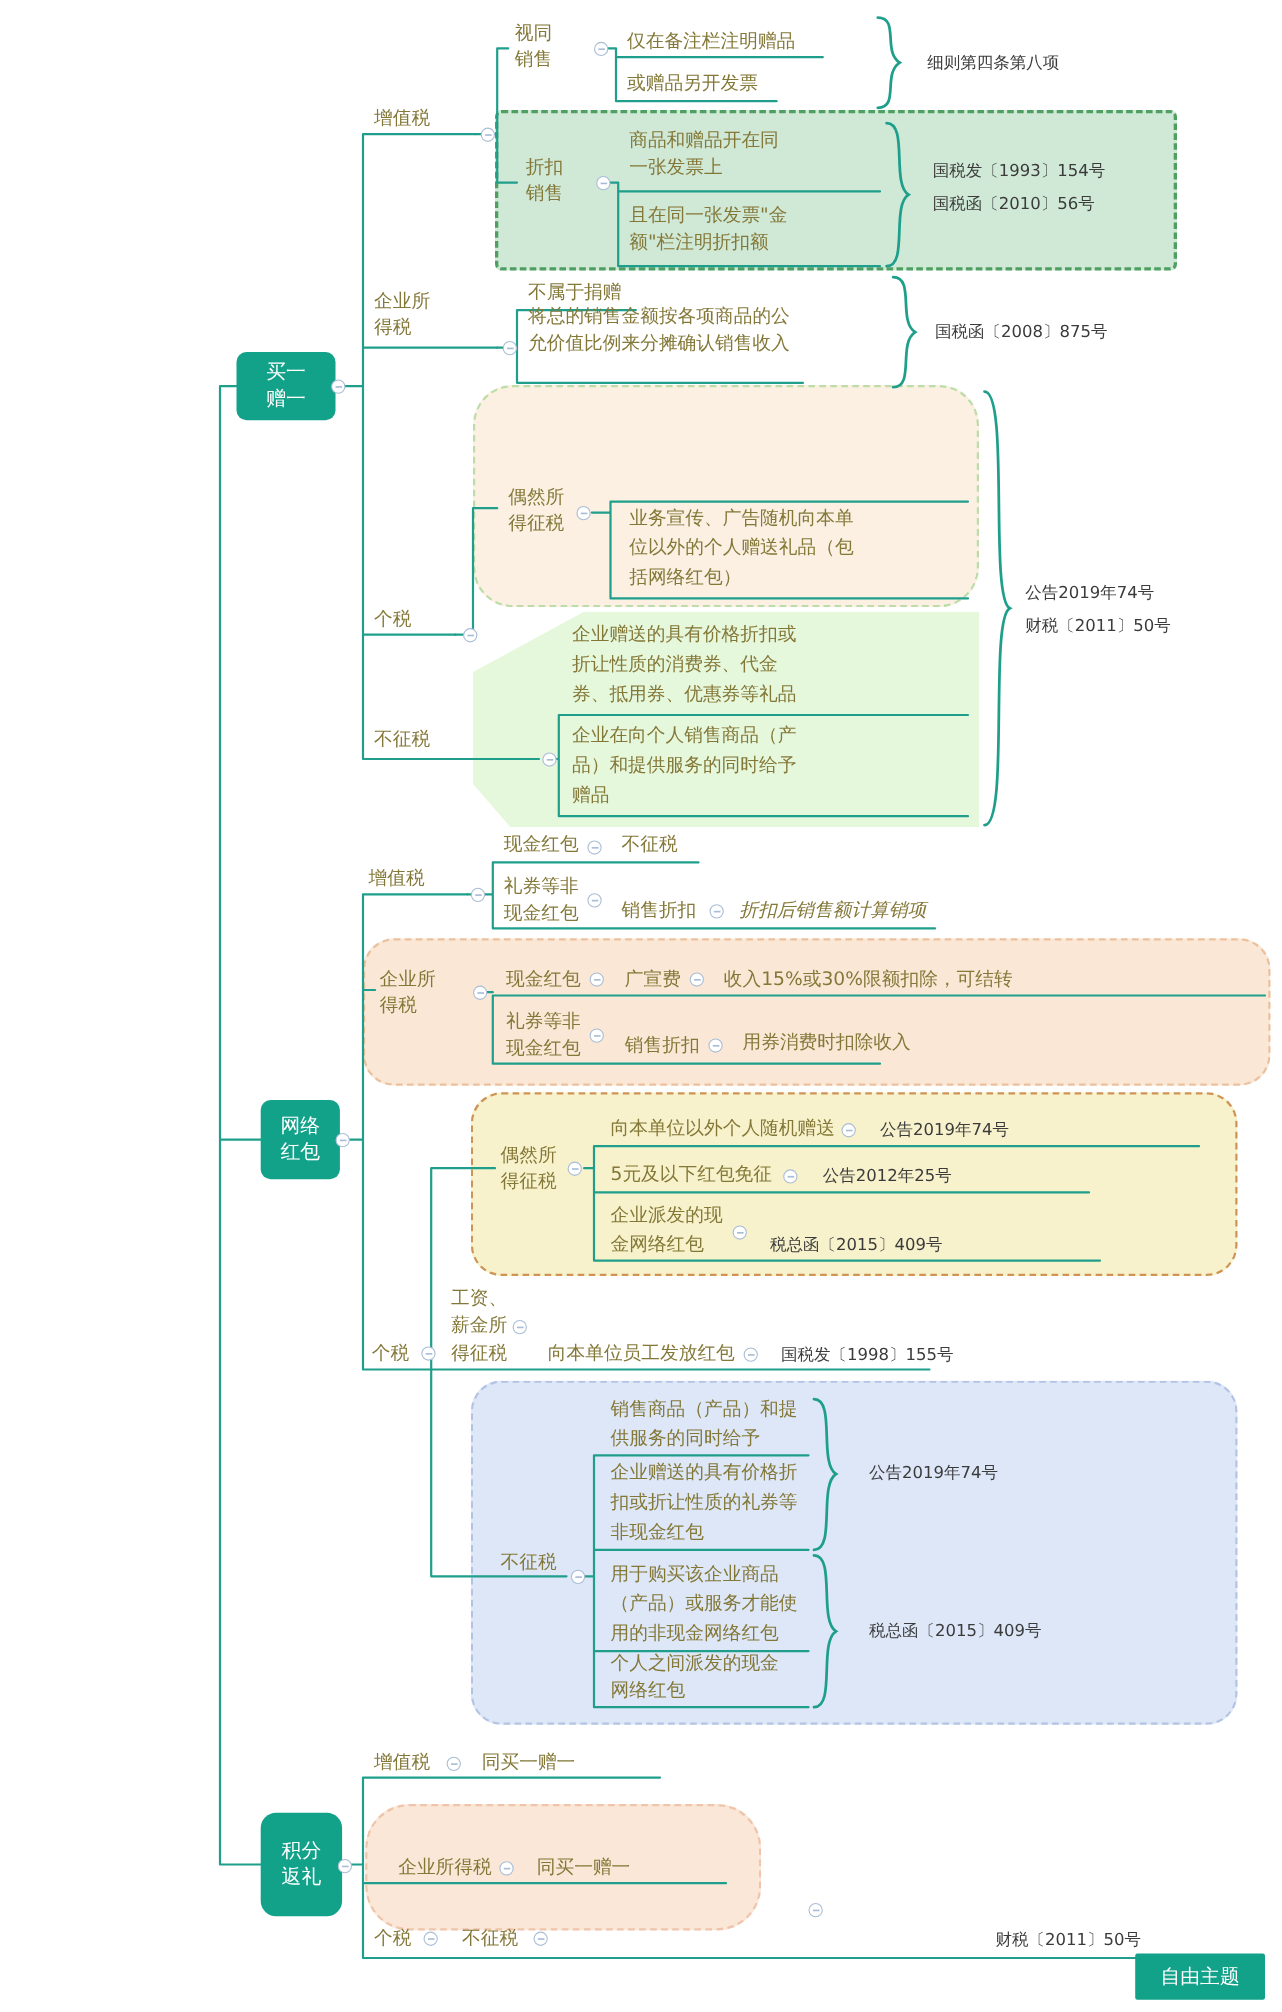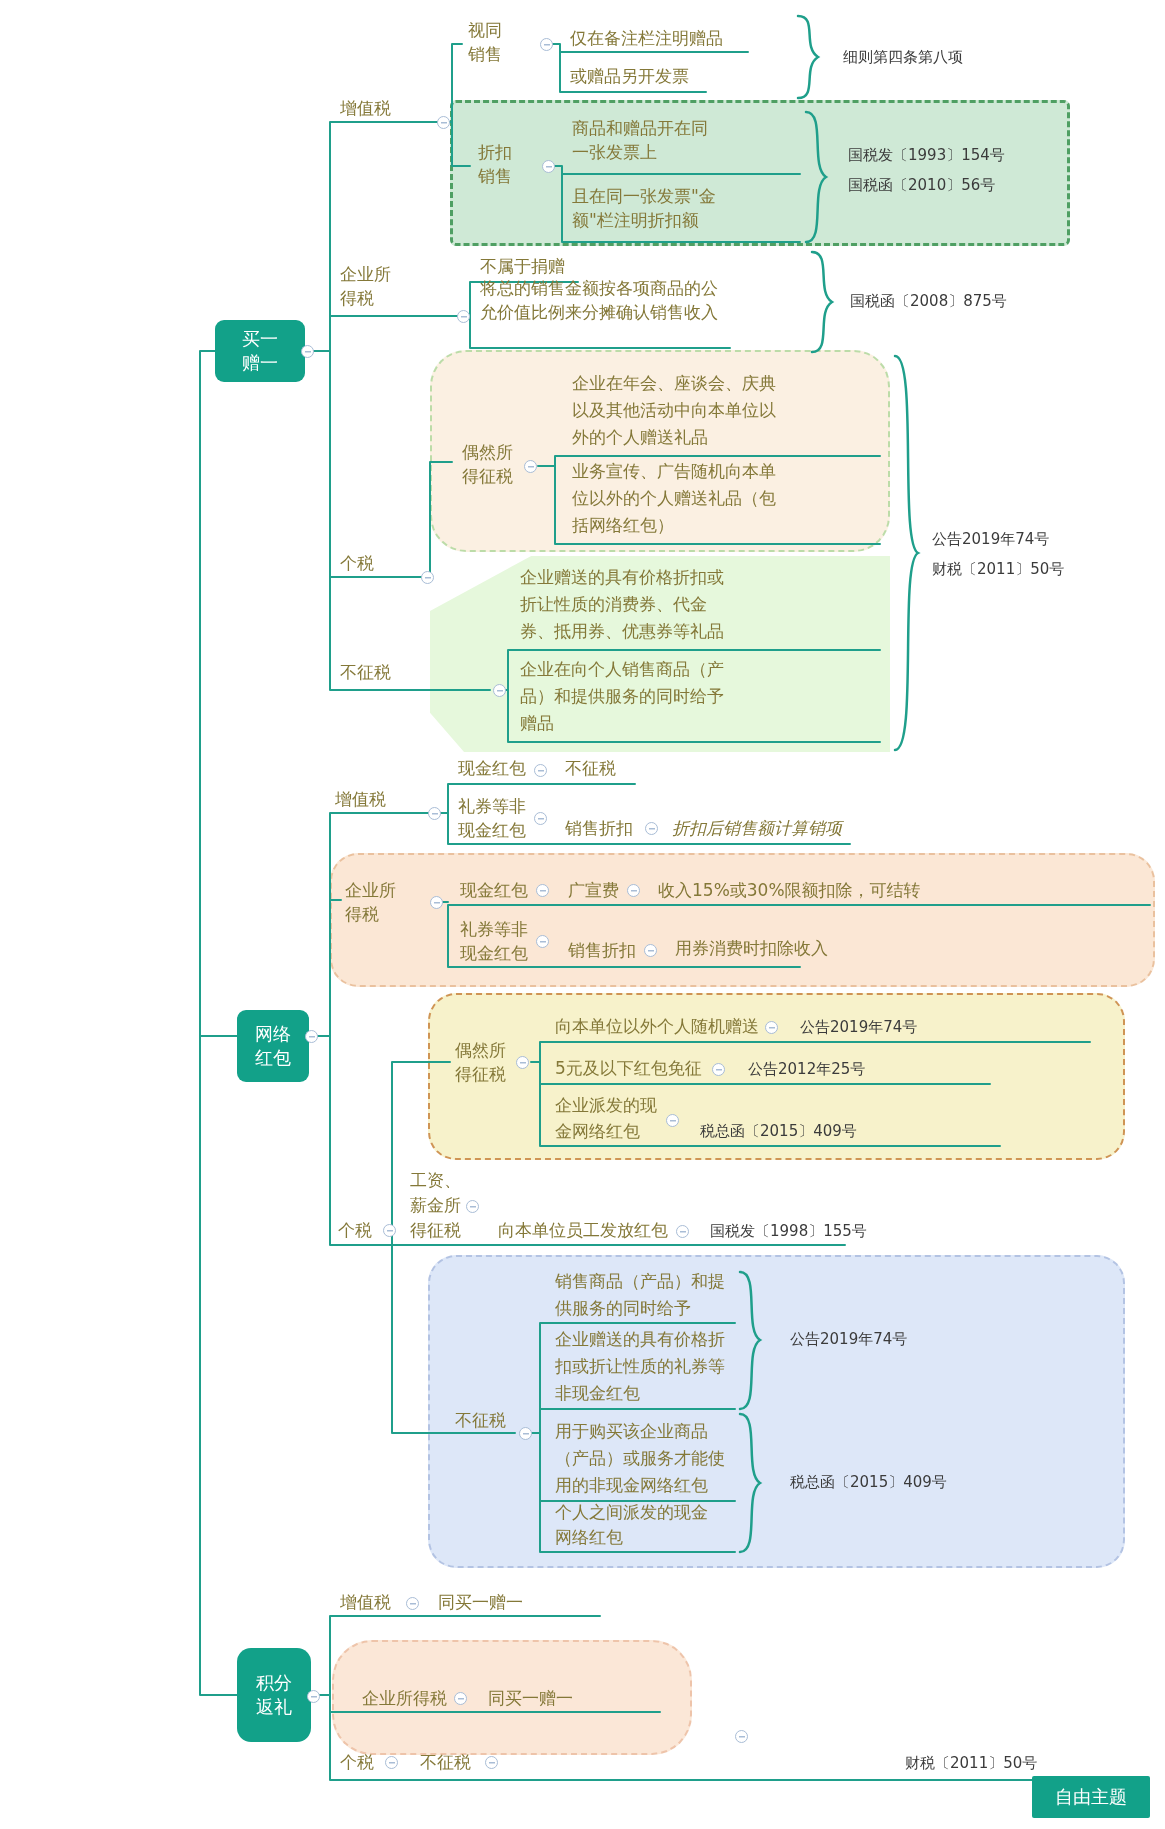--- a/index.html
+++ b/index.html
@@ -68,21 +68,21 @@
       <path d="M812,252 C832,252 816,292 832,302 C816,312 832,352 812,352"></path>
       <path d="M895,356 C918,356 899,543 918,553 C899,563 918,750 895,750"></path>
       <path d="M740,1272 C760,1272 744,1330 760,1340 C744,1350 760,1409 740,1409"></path>
       <path d="M740,1414 C760,1414 744,1473 760,1483 C744,1493 760,1552 740,1552"></path>
     </g>
   </svg>
 
   <div class="node" style="left:215px;top:320px;width:90px;height:62px;">
     <span style="width:40px;">买一赠一</span>
     </div>
-  <div class="node" style="left:237px;top:1000px;width:72px;height:72px;margin-top:10px;">
+  <div class="node" style="left:237px;top:1000px;width:72px;height:72px;">
     <span style="width:40px;">网络红包</span>
     </div>
   <div class="node" style="left:237px;top:1648px;width:74px;height:94px;border-radius:14px;">
     <span style="width:40px;">积分返礼</span>
     </div>
 
   <div class="t" style="left:340px;top:96px;">增值税</div>
   <div class="t" style="left:468px;top:18px;width:40px;">视同销售</div>
   <div class="t" style="left:570px;top:26px;">仅在备注栏注明赠品</div>
   <div class="t" style="left:570px;top:64px;">或赠品另开发票</div>
@@ -94,21 +94,20 @@
   <div class="r" style="left:848px;top:144px;">国税发〔1993〕154号</div>
   <div class="r" style="left:848px;top:174px;">国税函〔2010〕56号</div>
 
   <div class="t" style="left:340px;top:262px;width:54px;">企业所得税</div>
   <div class="t" style="left:480px;top:254px;">不属于捐赠</div>
   <div class="t" style="left:480px;top:276px;width:242px;">将总的销售金额按各项商品的公允价值比例来分摊确认销售收入</div>
   <div class="r" style="left:850px;top:290px;">国税函〔2008〕875号</div>
 
   <div class="t" style="left:340px;top:551px;">个税</div>
   <div class="t" style="left:462px;top:440px;width:54px;">偶然所得征税</div>
-  <div class="t" style="left:572px;top:370px;width:208px;line-height:27px;">企业在年会、座谈会、庆典以及其他活动中向本单位以外的个人赠送礼品</div>
   <div class="t" style="left:572px;top:458px;width:208px;line-height:27px;">业务宣传、广告随机向本单位以外的个人赠送礼品（包括网络红包）</div>
   <div class="t" style="left:340px;top:660px;">不征税</div>
   <div class="t" style="left:520px;top:564px;width:208px;line-height:27px;">企业赠送的具有价格折扣或折让性质的消费券、代金券、抵用券、优惠券等礼品</div>
   <div class="t" style="left:520px;top:656px;width:208px;line-height:27px;">企业在向个人销售商品（产品）和提供服务的同时给予赠品</div>
   <div class="r" style="left:932px;top:528px;">公告2019年74号</div>
   <div class="r" style="left:932px;top:558px;">财税〔2011〕50号</div>
 
   <div class="t" style="left:335px;top:787px;">增值税</div>
   <div class="t" style="left:458px;top:756px;">现金红包</div>
   <div class="t" style="left:565px;top:756px;">不征税</div>

